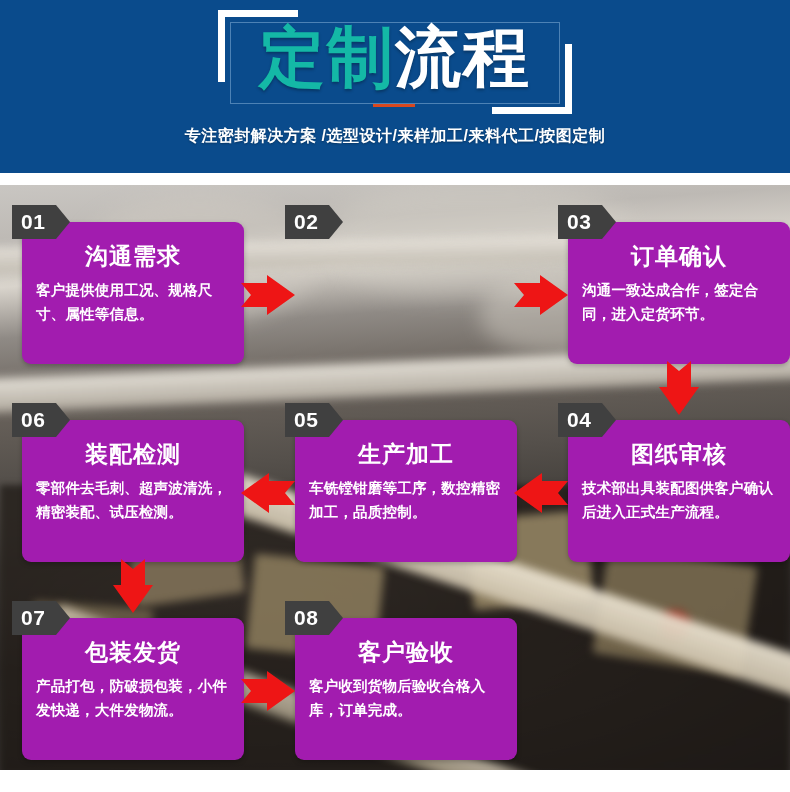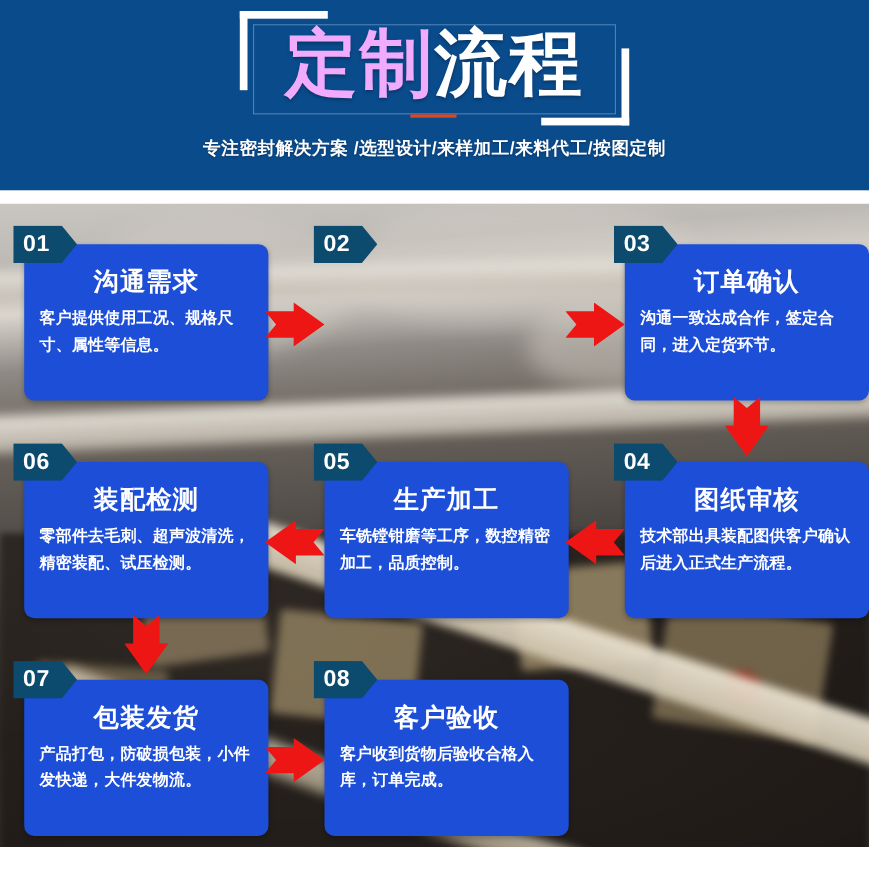--- a/index.html
+++ b/index.html
@@ -28,21 +28,21 @@
     position:absolute; left:492px; top:44px; width:80px; height:70px;
     border-right:7px solid #ffffff; border-bottom:7px solid #ffffff;
   }
   .hdr-title {
     position:absolute; left:0; top:16px; width:790px;
     text-align:center; font-size:66px; line-height:82px;
     font-weight:bold; letter-spacing:2px;
     text-shadow:0 2px 3px rgba(0,0,0,.28);
     z-index:4;
   }
-  .hdr-title .y { color:#f0abfc;margin-top:34px; }
+  .hdr-title .y { color:#14b8a6;margin-top:34px; }
   .hdr-title .w { color:#ffffff; }
   .hdr-rule {
     position:absolute; left:373px; top:104px; width:42px; height:3px;
     background:#d9481f; z-index:5;
   }
   .hdr-sub {
     position:absolute; left:0; top:120px; width:790px;
     text-align:center; color:#ffffff;
     font-size:16px; line-height:32px; font-weight:bold;
     letter-spacing:.5px;
@@ -100,38 +100,38 @@
   .pb-r1 { left:335px; top:243px; width:22px; height:38px; background:#b03225; opacity:.75; filter:blur(5px); }
   .pb-r2 { left:660px; top:425px; width:30px; height:30px; border-radius:50%; background:#a82d20; opacity:.8; filter:blur(5px); }
   .pb-r3 { left:155px; top:470px; width:24px; height:26px; background:#9e3124; opacity:.6; filter:blur(6px); }
   .pb-metal1 { left:80px; top:8px; width:240px; height:130px; border-radius:50%; background:#cfcac2; opacity:.5; filter:blur(10px); }
   .pb-metal2 { left:330px; top:0px; width:300px; height:110px; border-radius:40%; background:#d6d2c9; opacity:.45; filter:blur(12px); }
   .pb-metal3 { left:480px; top:90px; width:180px; height:80px; border-radius:45%; background:#e2ddd3; opacity:.4; filter:blur(10px); }
 
   
   .card {
     position:absolute; width:222px; height:142px;
-    background:#1d4ed8; border-radius:9px;
+    background:#a21caf; border-radius:9px;
     box-shadow:0 2px 5px rgba(0,0,0,.25);
     z-index:10;
   }
   .card-title {
     position:absolute; left:0; top:19px; width:222px;
     text-align:center; color:#ffffff;
     font-size:23px; line-height:30px; font-weight:bold; letter-spacing:1px;
   }
   .card-body {
     position:absolute; left:14px; top:56px; width:194px;
     color:#ffffff; font-size:14.5px; line-height:24px;
     font-weight:bold; text-align:left; letter-spacing:.2px;
   }
   .badge {
     position:absolute; z-index:12;
     width:58px; height:42px;
-    background:#0c4a6e;
+    background:#404040;
     clip-path:polygon(0 0, 44px 0, 58px 17px, 44px 34px, 0 34px);
     color:#ffffff; font-size:21px; font-weight:bold;
     line-height:34px; padding-left:9px;
     letter-spacing:.5px;
   }
 
   
   .arr { position:absolute; z-index:11; background:#ee1515; }
   .arr-r {
     width:54px; height:40px;

